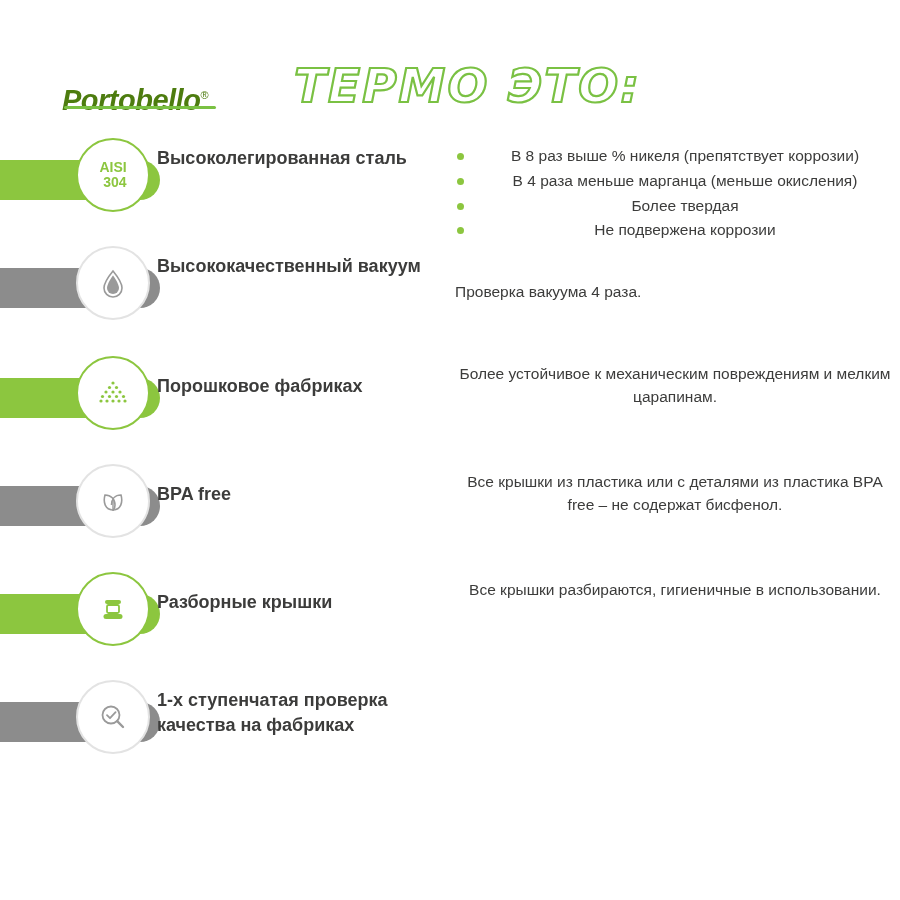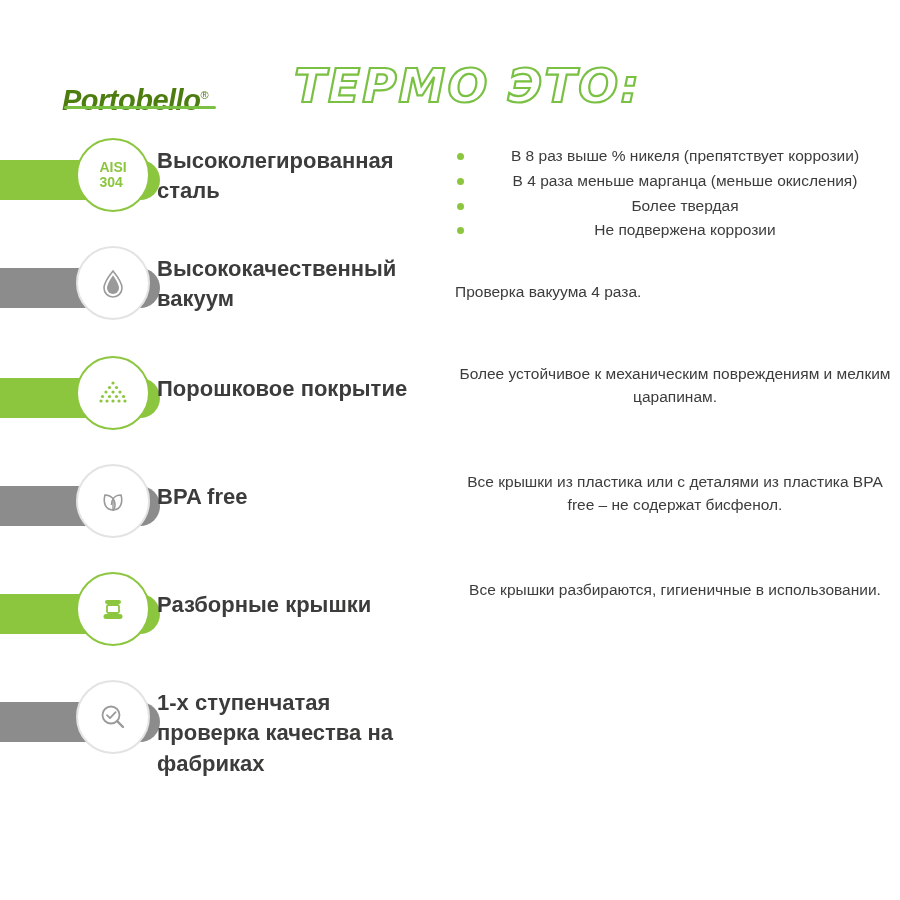--- a/index.html
+++ b/index.html
@@ -93,34 +93,34 @@
     background: #ffffff;
     border: 2px solid #e3e3e3;
     box-sizing: border-box;
     display: flex;
     align-items: center;
     justify-content: center;
   }
   .badge.greenring { border-color: #8cc63f; }
 
   .badge .aisi {
-    text-align: left;
+    text-align: right;
     line-height: 1.05;
     font-family: "Liberation Sans", sans-serif;
     font-size: 14px;
     font-weight: bold;
     color: #8cc63f;
   }
 
   .feature-title {
     position: absolute;
     left: 157px;
     top: 8px;
     width: 280px;
-    font-size: 22px;
+    font-size: 18px;
     font-weight: bold;
     line-height: 1.38;
     color: #3c3c3b;
     font-family: "Liberation Sans", sans-serif;
   }
   .feature-title.single { top: 18px; }
 
   .desc {
     position: absolute;
     left: 455px;
@@ -222,21 +222,21 @@
             <circle cx="31.5" cy="24.5" r="1.6"></circle>
           <circle cx="9" cy="29" r="1.6"></circle>
             <circle cx="15" cy="29" r="1.6"></circle>
             <circle cx="21" cy="29" r="1.6"></circle>
             <circle cx="27" cy="29" r="1.6"></circle>
             <circle cx="33" cy="29" r="1.6"></circle>
         </g>
       </svg>
     </span>
   </div>
-  <div class="feature-title single">Порошковое покрытие</div>
+  <div class="feature-title single">Порошковое фабриках</div>
   <div class="desc mid">Более устойчивое к механическим повреждениям и мелким царапинам.</div>
 </div>
 
 <div class="row" style="top:464px;">
   <div class="bar grey"></div>
   <div class="badge">
     <span>
       <svg width="42" height="42" viewBox="0 0 42 42">
         <path d="M21 30 C13 30 11 22 13 15 C19 15 23 19 23 25 C23 27 22.5 29 21 30 Z" fill="none" stroke="#9a9a9a" stroke-width="1.6"></path>
         <path d="M21 30 C29 30 31 22 29 15 C23 15 19.5 19 19.5 25" fill="none" stroke="#9a9a9a" stroke-width="1.6"></path>

